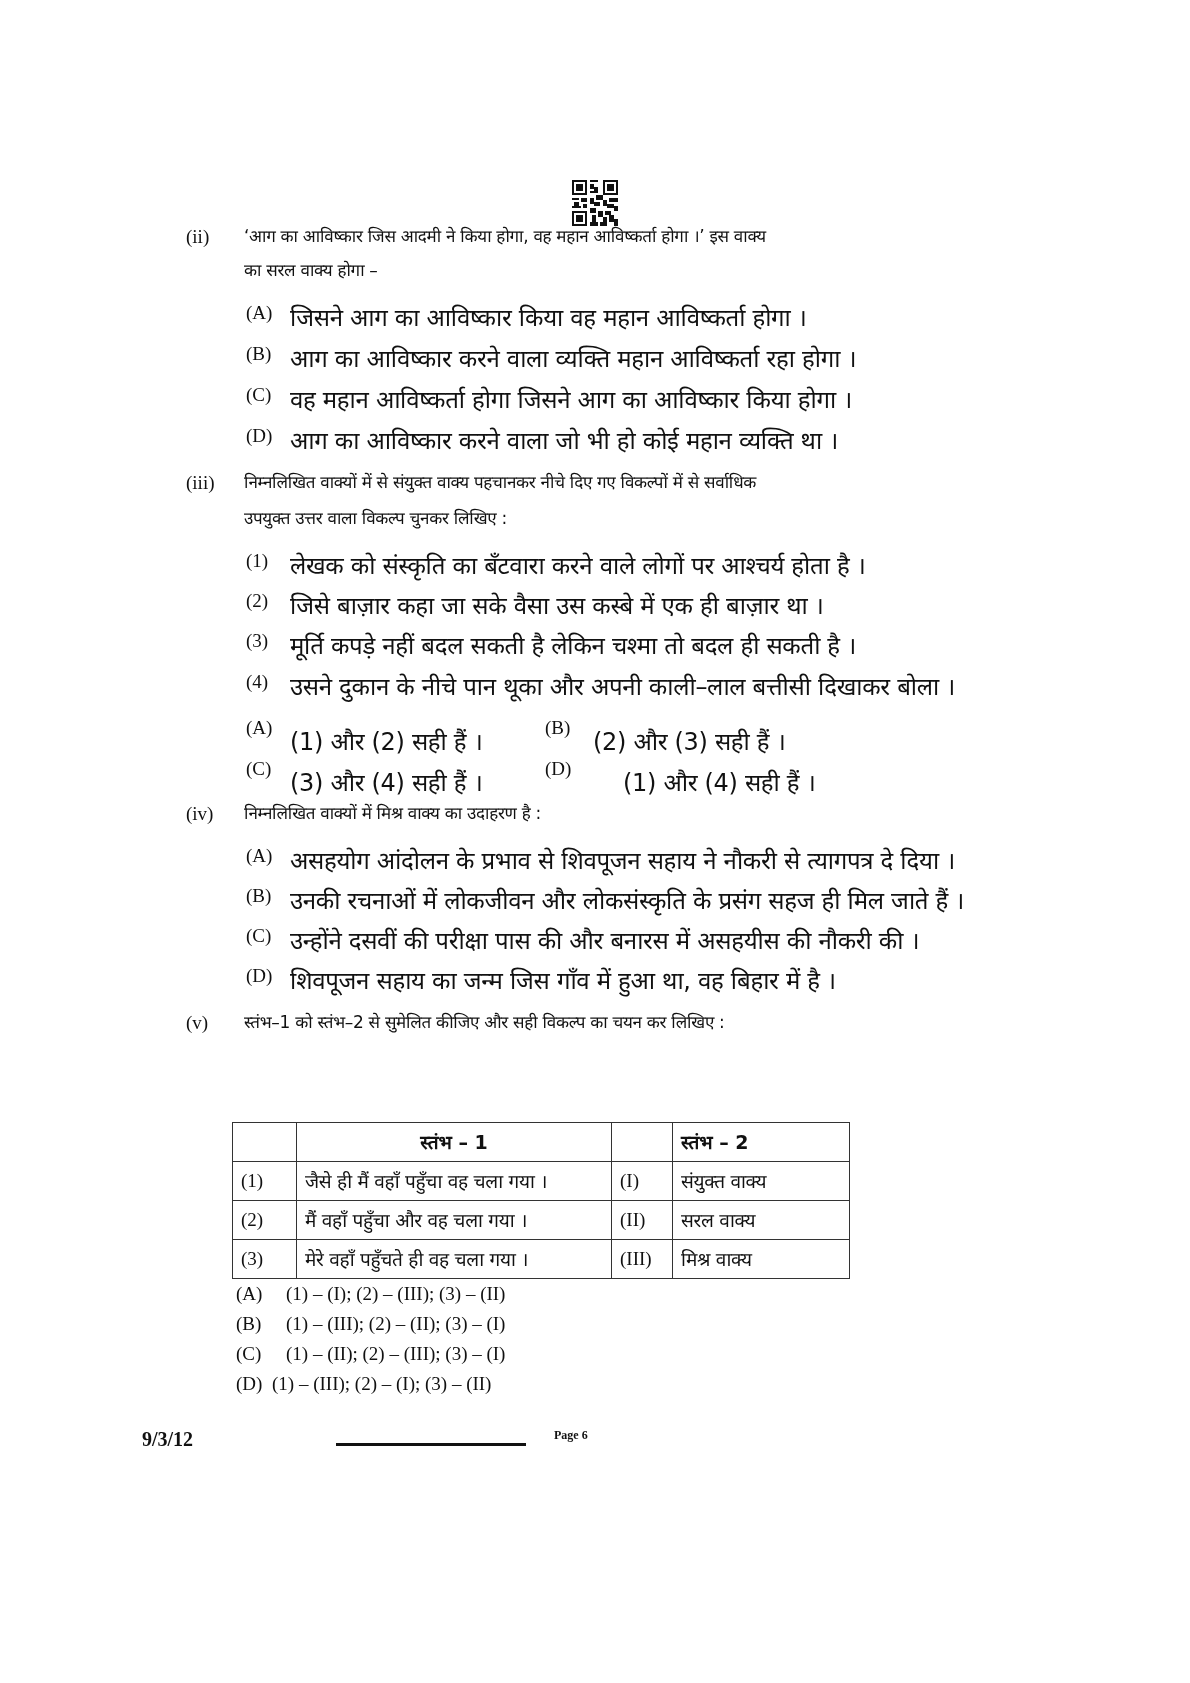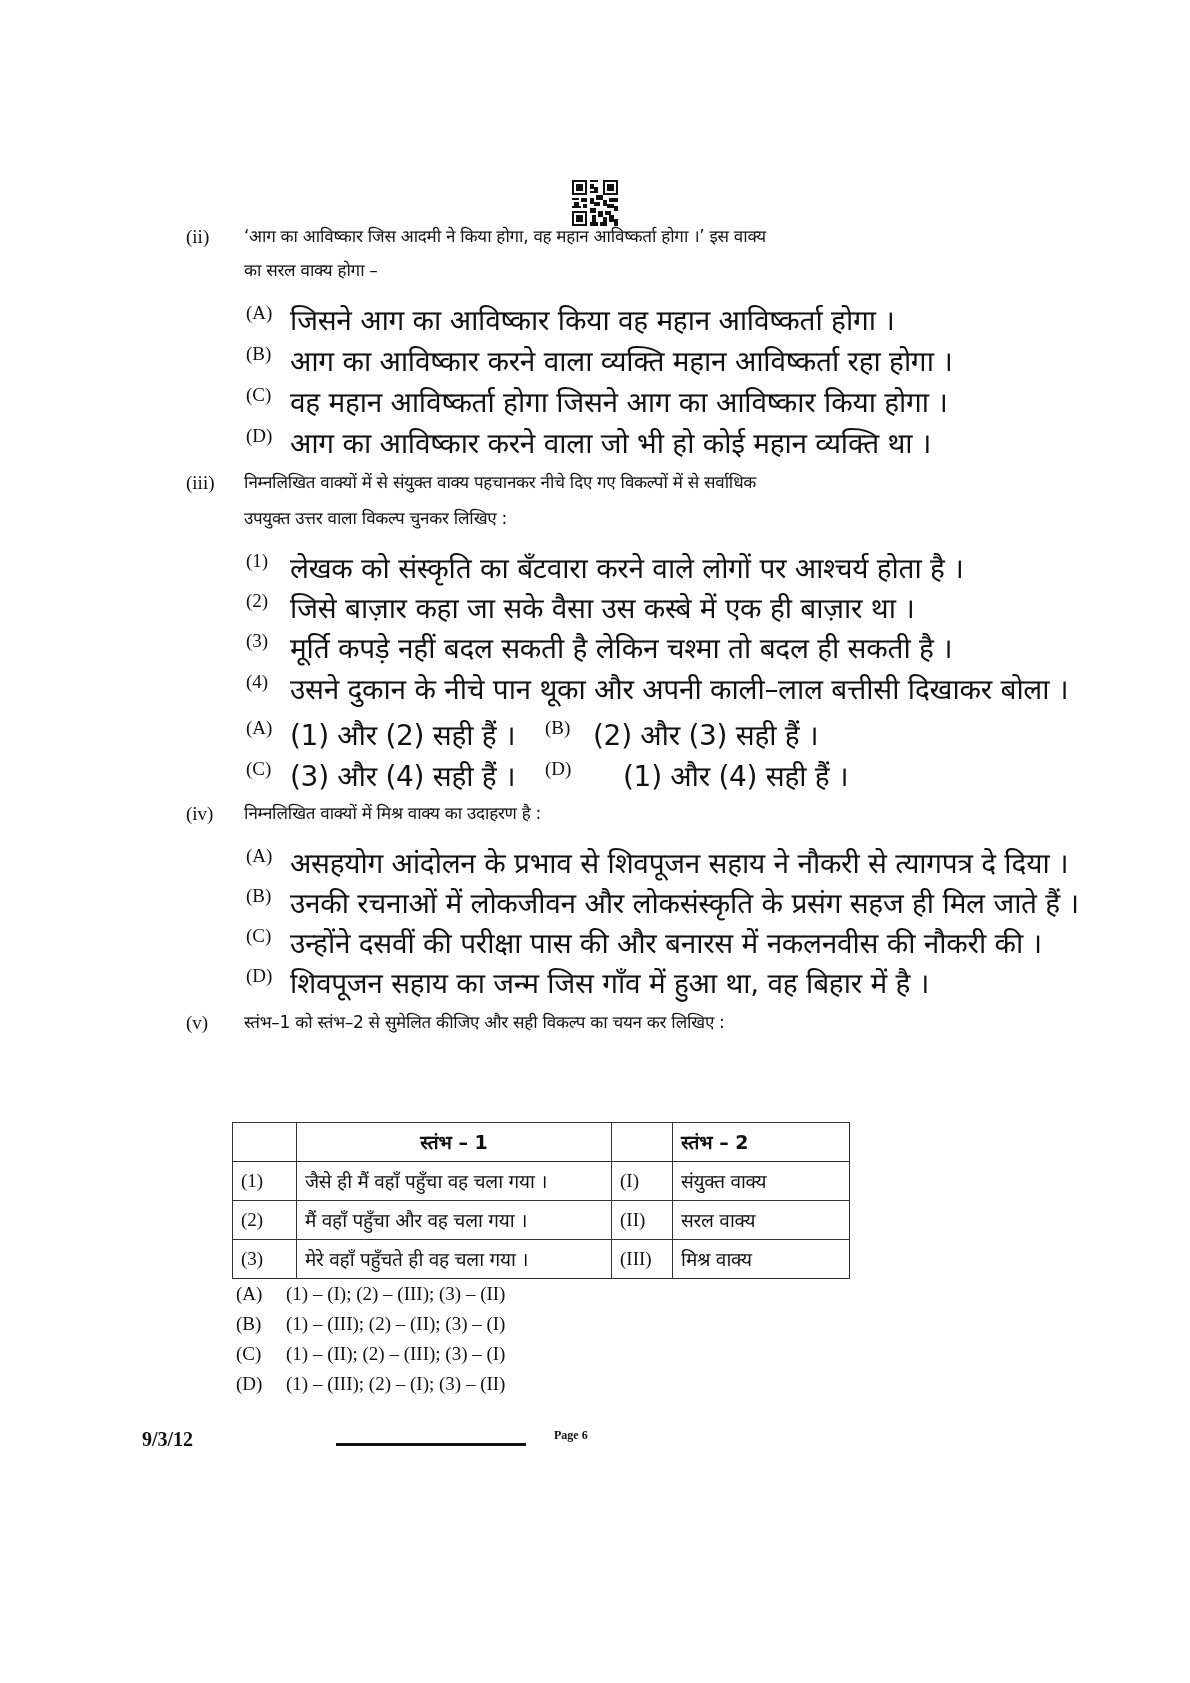--- a/index.html
+++ b/index.html
@@ -38,27 +38,28 @@
     }
     .optlabel {
       position: absolute;
       left: 246px;
       font-size: 19px;
       font-family: "Liberation Serif", serif;
     }
     .opttext {
       position: absolute;
       left: 290px;
-      font-size: 28px;
+      font-size: 24px;
       font-family: "DejaVu Sans", sans-serif;
       white-space: nowrap;
       letter-spacing: -0.3px;
     }
     .mixed {
       font-family: "DejaVu Sans", sans-serif;
+      margin-top: 9px;
     }
     .match-table {
       position: absolute;
       left: 232px;
       top: 1122px;
       border-collapse: collapse;
       font-size: 19px;
     }
     .match-table td {
       border: 1.5px solid #333333;
@@ -194,21 +195,21 @@
 
 <div>
   <span class="qnum" style="top:803px">(iv)</span>
   <span class="qtext" style="top:801px">निम्नलिखित वाक्यों में मिश्र वाक्य का उदाहरण है :</span>
 
   <span class="optlabel" style="top:845px">(A)</span>
   <span class="opttext" style="top:843px">असहयोग आंदोलन के प्रभाव से शिवपूजन सहाय ने नौकरी से त्यागपत्र दे दिया ।</span>
   <span class="optlabel" style="top:885px">(B)</span>
   <span class="opttext" style="top:883px">उनकी रचनाओं में लोकजीवन और लोकसंस्कृति के प्रसंग सहज ही मिल जाते हैं ।</span>
   <span class="optlabel" style="top:925px">(C)</span>
-  <span class="opttext" style="top:923px">उन्होंने दसवीं की परीक्षा पास की और बनारस में नकलनवीस की नौकरी की ।</span>
+  <span class="opttext" style="top:923px">उन्होंने दसवीं की परीक्षा पास की और बनारस में असहयीस की नौकरी की ।</span>
   <span class="optlabel" style="top:965px">(D)</span>
   <span class="opttext" style="top:963px">शिवपूजन सहाय का जन्म जिस गाँव में हुआ था, वह बिहार में है ।</span>
 </div>
 
 <div>
   <span class="qnum" style="top:1012px">(v)</span>
   <span class="qtext" style="top:1010px">स्तंभ–1 को स्तंभ–2 से सुमेलित कीजिए और सही विकल्प का चयन कर लिखिए :</span>
 
   <table class="match-table">
     <tbody>
@@ -239,20 +240,20 @@
   </tbody>
     </table>
 
   <span class="ans" style="left:236px;top:1283px">(A)</span>
   <span class="ans" style="left:286px;top:1283px">(1) – (I); (2) – (III); (3) – (II)</span>
   <span class="ans" style="left:236px;top:1313px">(B)</span>
   <span class="ans" style="left:286px;top:1313px">(1) – (III); (2) – (II); (3) – (I)</span>
   <span class="ans" style="left:236px;top:1343px">(C)</span>
   <span class="ans" style="left:286px;top:1343px">(1) – (II); (2) – (III); (3) – (I)</span>
   <span class="ans" style="left:236px;top:1373px">(D)</span>
-  <span class="ans" style="left:286px;top:1373px">(1) – (III); (2) – (I); (3) – (II)</span>
+  <span class="ans" style="left:272px;top:1373px">(1) – (III); (2) – (I); (3) – (II)</span>
 </div>
 
 <div>
   <span class="footer-code">9/3/12</span>
   <div class="footer-rule"></div>
   <span class="footer-page">Page 6</span>
 </div>
 
 </body></html>

